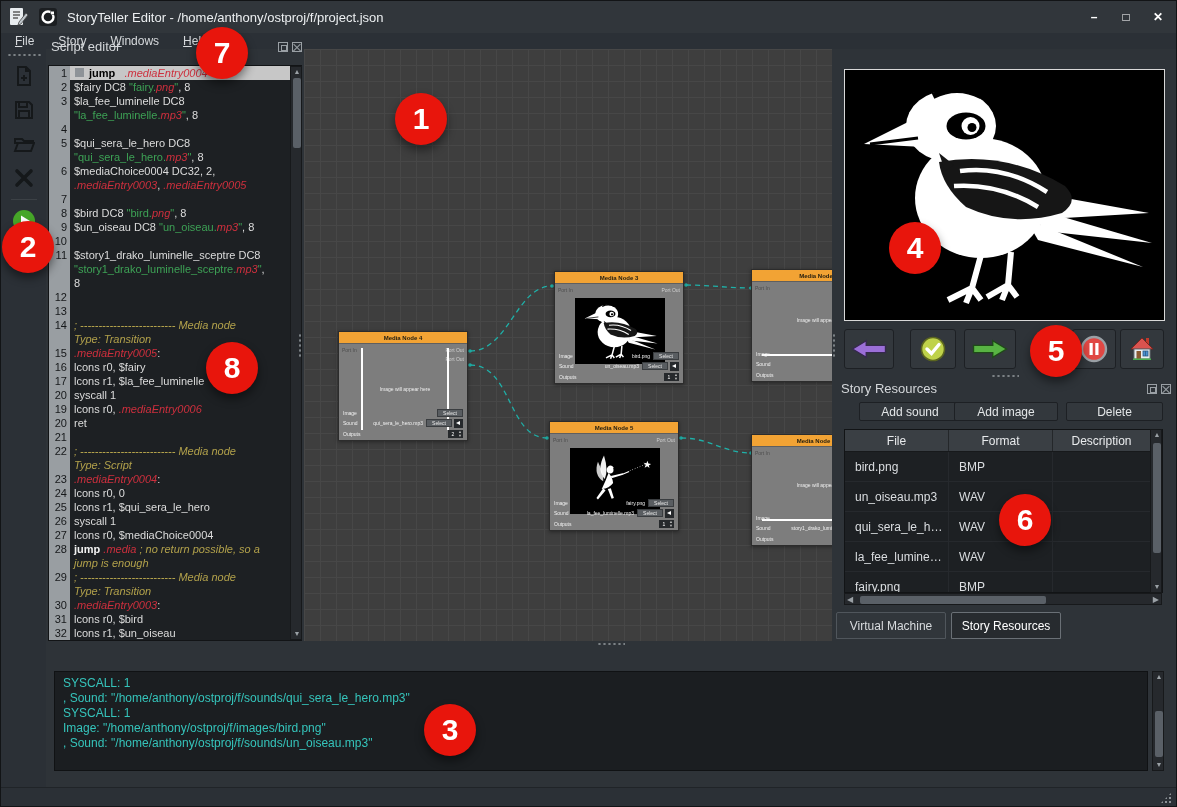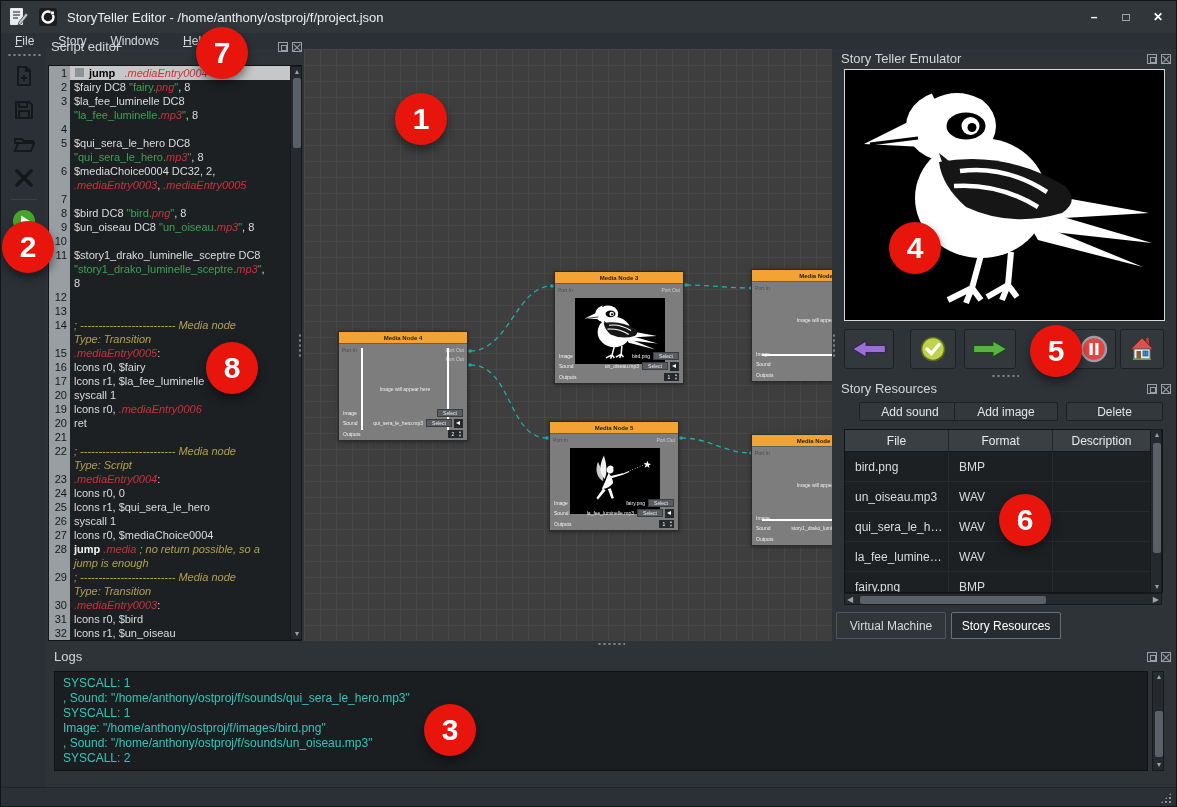--- a/index.html
+++ b/index.html
@@ -401,25 +401,20 @@
             <span class="val">story1_drako_luminelle_sceptre.mp3</span>
           </div>
           <div class="nrow" style="top: 99px;">
             <span class="lab">Outputs</span>
             <span class="val"></span>
           </div>
         </div>
       </div>
   </div>
 
-  <div class="dock-head" style="left:840px;top:50px;width:330px;height:15px;">
-    <span class="t">Story Teller Emulator</span>
-    <span class="hic float"></span>
-    <span class="hic close"></span>
-  </div>
   <div id="emu-screen">
     <svg viewBox="0 0 200 160">
         <use href="#bird-art"></use>
       </svg>
   </div>
   <div class="emu-btn" style="left:843px;width:50px;">
     <svg width="38" height="22" viewBox="0 0 40 24">
         <polygon points="2,12 17,3 17,8 38,8 38,16 17,16 17,21" fill="#9b6fd8" stroke="#35284e" stroke-width="1.5"></polygon>
       </svg>
   </div>
@@ -502,32 +497,26 @@
     <span class="arr" style="bottom:0;">▼</span>
   </div>
   <div class="scroll-h" style="left:843px;top:592px;width:318px;">
     <span class="arr" style="left:2px;position:absolute;top:1px;color:#9aa0a5;font-size:8px;">◀</span>
     <div class="sh-thumb" style="left:14px;width:186px;"></div>
     <span class="arr" style="right:2px;position:absolute;top:1px;color:#9aa0a5;font-size:8px;">▶</span>
   </div>
   <div class="tab" style="left:835px;width:110px;">Virtual Machine</div>
   <div class="tab active" style="left:950px;width:110px;">Story Resources</div>
 
-  <div class="dock-head" style="left:53px;top:648px;width:1117px;height:15px;">
-    <span class="t">Logs</span>
-    <span class="hic float"></span>
-    <span class="hic close"></span>
-  </div>
   <div id="logs-box">
       <div>SYSCALL: 1</div>
       <div>, Sound: "/home/anthony/ostproj/f/sounds/qui_sera_le_hero.mp3"</div>
       <div>SYSCALL: 1</div>
       <div>Image: "/home/anthony/ostproj/f/images/bird.png"</div>
       <div>, Sound: "/home/anthony/ostproj/f/sounds/un_oiseau.mp3"</div>
-      <div>SYSCALL: 2</div>
     </div>
   <div class="scroll-v" style="left:1151px;top:670px;height:100px;">
     <span class="arr" style="top:0;">▲</span>
     <div class="sv-thumb" style="top:38px;height:46px;"></div>
     <span class="arr" style="bottom:0;">▼</span>
   </div>
 
   <div id="statusbar">
     <div id="grip"></div>
   </div>

